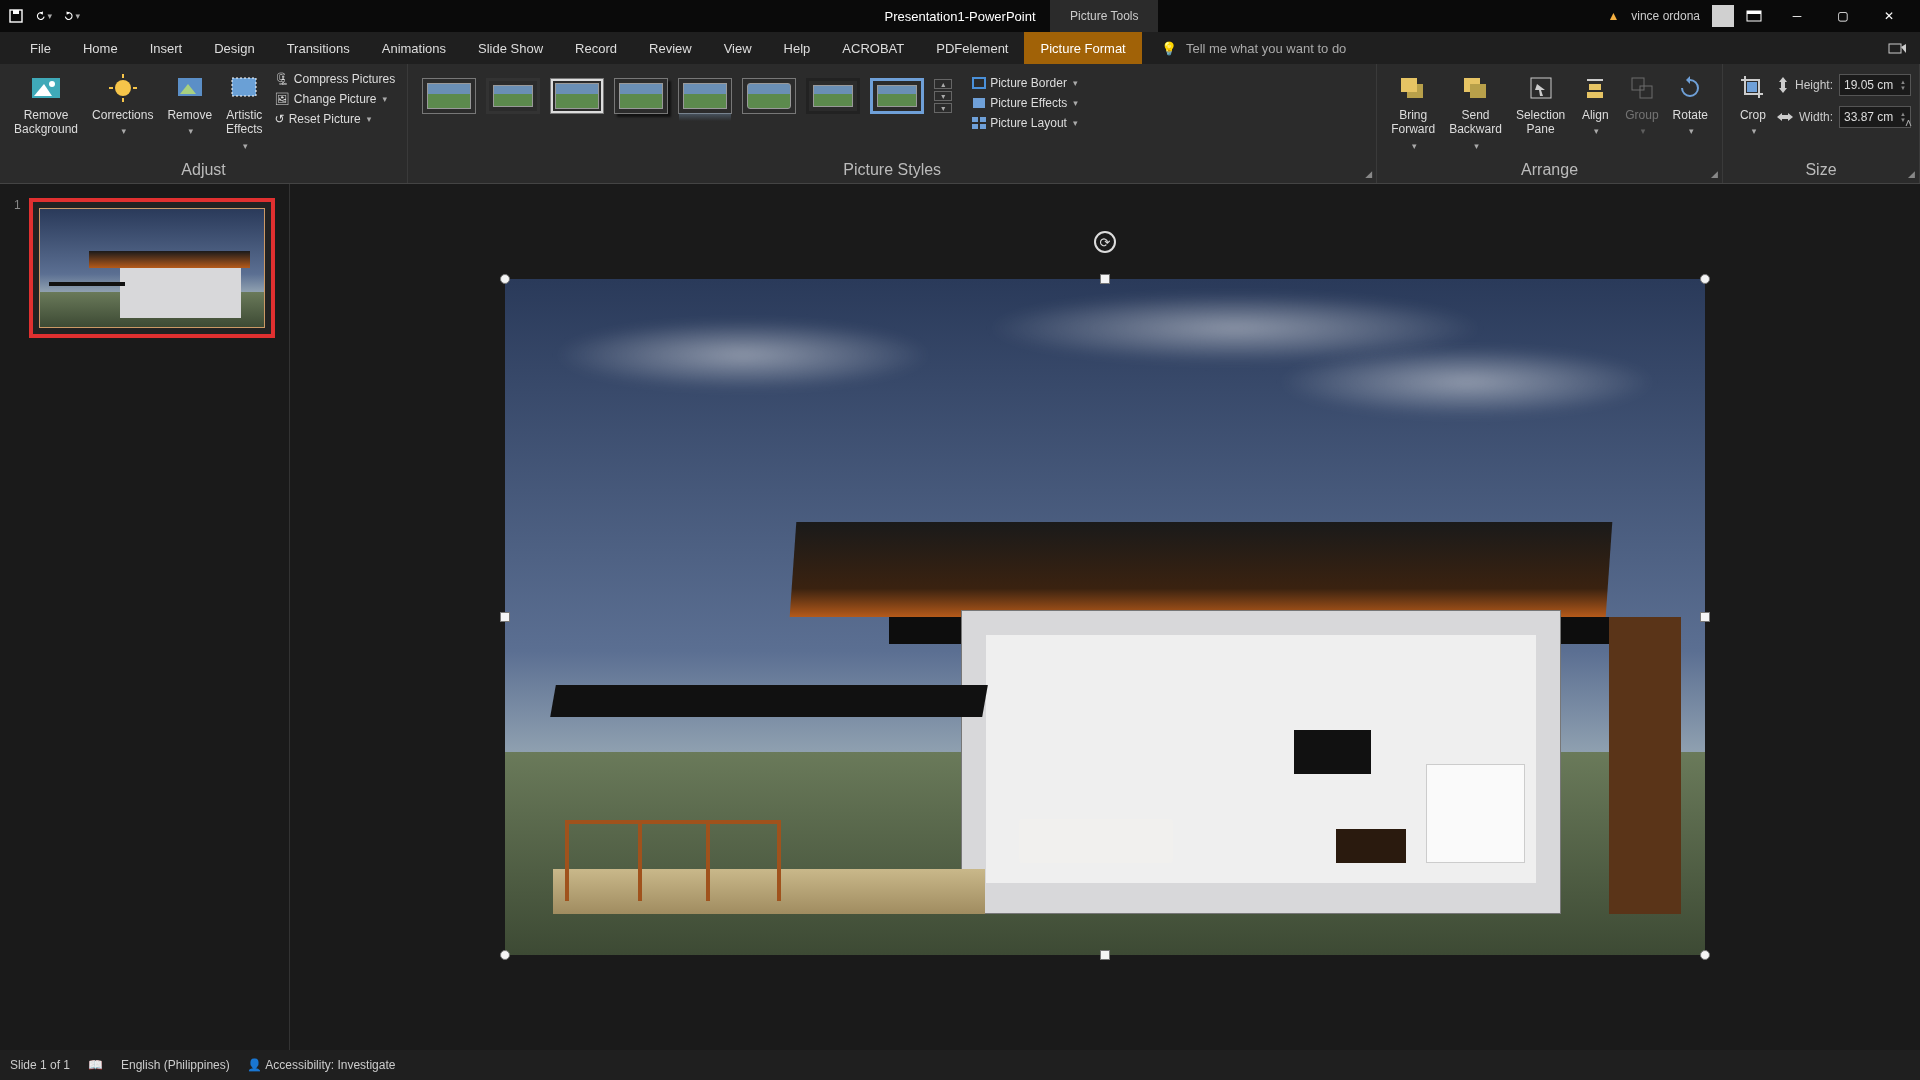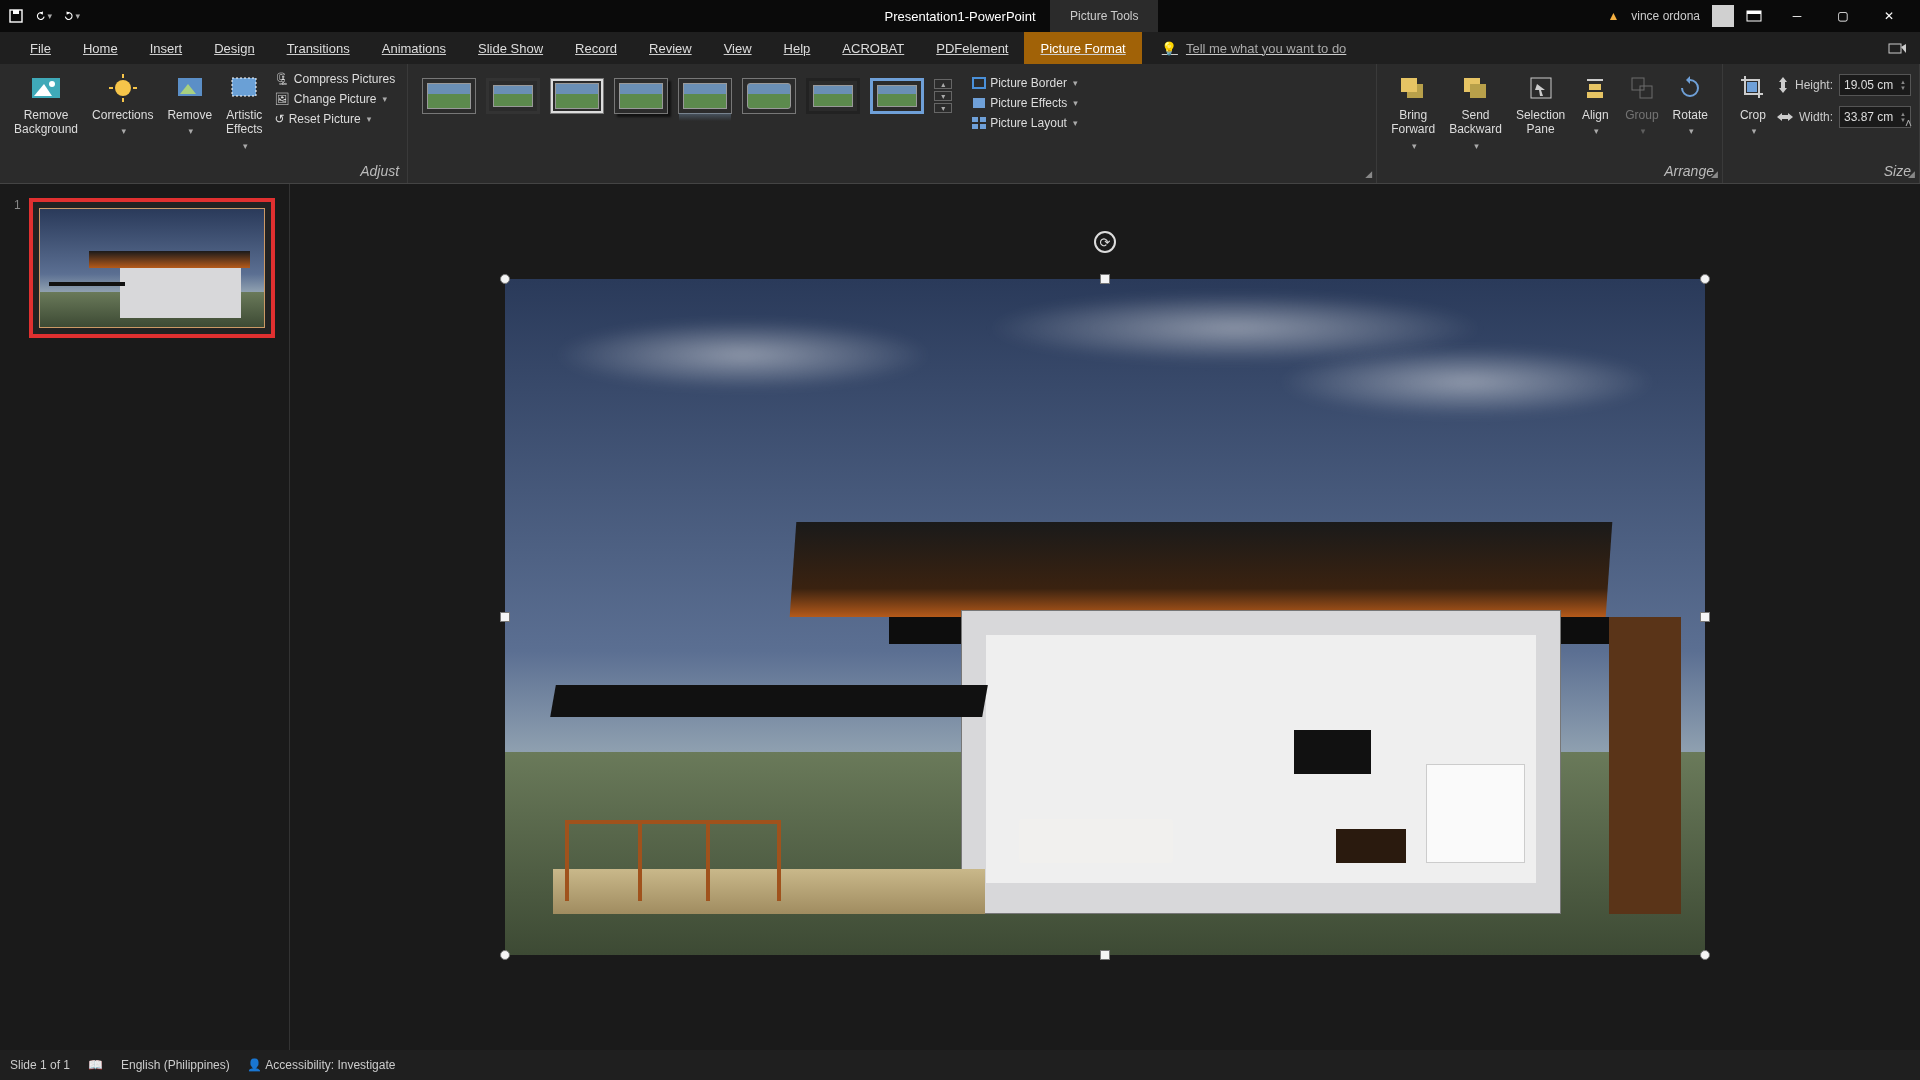--- a/index.html
+++ b/index.html
@@ -9,30 +9,30 @@
   .title-bar { height: 32px; background: #0a0a0a; display: flex; align-items: center; padding: 0 8px; position: relative; }
   .qat { display: flex; gap: 12px; align-items: center; }
   .qat .ic { width: 16px; height: 16px; display:flex; align-items:center; justify-content:center; color:#fff; }
   .title-center { position: absolute; left: 50%; transform: translateX(-50%); font-size: 13px; color: #fff; display:flex; }
   .title-right { margin-left: auto; display: flex; align-items: center; gap: 12px; }
   .win-controls { display:flex; gap:0; }
   .win-controls div { width: 46px; height: 32px; display:flex; align-items:center; justify-content:center; color:#fff; }
   .contextual-tab { position:absolute; left:1050px; top:0; height:32px; background:#2b2b2b; padding:0 20px; display:flex; align-items:center; font-size:12px; color:#ccc;text-align:center; }
 
   
-  .tabs-row { height: 32px; background: #1f1f1f; display: flex; align-items: stretch; padding-left: 14px; position:relative;text-decoration:underline; }
+  .tabs-row { height: 32px; background: #1f1f1f; display: flex; align-items: stretch; padding-left: 14px; position:relative; }
   .tab { padding: 0 16px; display:flex; align-items:center; font-size:13px; color:#ddd; cursor:pointer; }
   .tab.active { background:#a16207; color:#fff; }
   .tell-me { display:flex; align-items:center; gap:8px; margin-left:20px; color:#aaa; font-size:13px; }
   .tabs-row .share { position:absolute; right:14px; top:0; height:32px; display:flex; align-items:center; }
 
   
   .ribbon { height: 120px; background: #2b2b2b; display:flex; border-bottom:1px solid #444; position:relative; }
   .group { border-right:1px solid #3a3a3a; display:flex; flex-direction:column; padding:4px 8px 0 8px; }
-  .group-label { text-align:right; font-size:14px; color:#bbb; padding:2px 0 4px 0; margin-top:auto;font-style:italic; }
+  .group-label { text-align:center; font-size:16px; color:#bbb; padding:2px 0 4px 0; margin-top:auto; }
   .big-btn { display:flex; flex-direction:column; align-items:center; justify-content:flex-start; padding:4px 6px; gap:4px; text-align:center; font-size:12px; line-height:1.2; color:#ddd; }
   .big-btn .icon-box { width:32px; height:32px; display:flex; align-items:center; justify-content:center; }
   .small-row { display:flex; align-items:center; gap:4px; padding:2px 4px; font-size:12px; color:#ddd; white-space:nowrap; }
   .drop-arrow::after { content:"▾"; font-size:9px; margin-left:2px; color:#aaa; }
   .launcher { position:absolute; right:4px; bottom:4px; font-size:9px; color:#888; }
   .group-inner-row { display:flex; gap:2px; }
 
   
   .styles-gallery { display:flex; gap:10px; align-items:center; padding:10px 6px; }
   .style-thumb { width:54px; height:36px; border:1px solid #777; position:relative; }
@@ -296,20 +296,21 @@
                 <rect x="0" y="0" width="6" height="5" fill="#6fa0d8"></rect>
                 <rect x="8" y="0" width="6" height="5" fill="#6fa0d8"></rect>
                 <rect x="0" y="7" width="6" height="5" fill="#6fa0d8"></rect>
                 <rect x="8" y="7" width="6" height="5" fill="#6fa0d8"></rect>
               </svg>
             </span>
             <span>Picture Layout</span>
           </div>
       </div>
     </div>
+    <div class="group-label">Picture Styles</div>
     <span class="launcher">◢</span>
   </div>
 
   <div class="group" style="position:relative;">
     <div class="group-inner-row">
       <div class="big-btn drop-arrow">
           <div class="icon-box">
             <svg width="28" height="24">
               <rect x="8" y="8" width="16" height="14" fill="#b8a04a"></rect>
               <rect x="2" y="2" width="16" height="14" fill="#e6c464"></rect>

